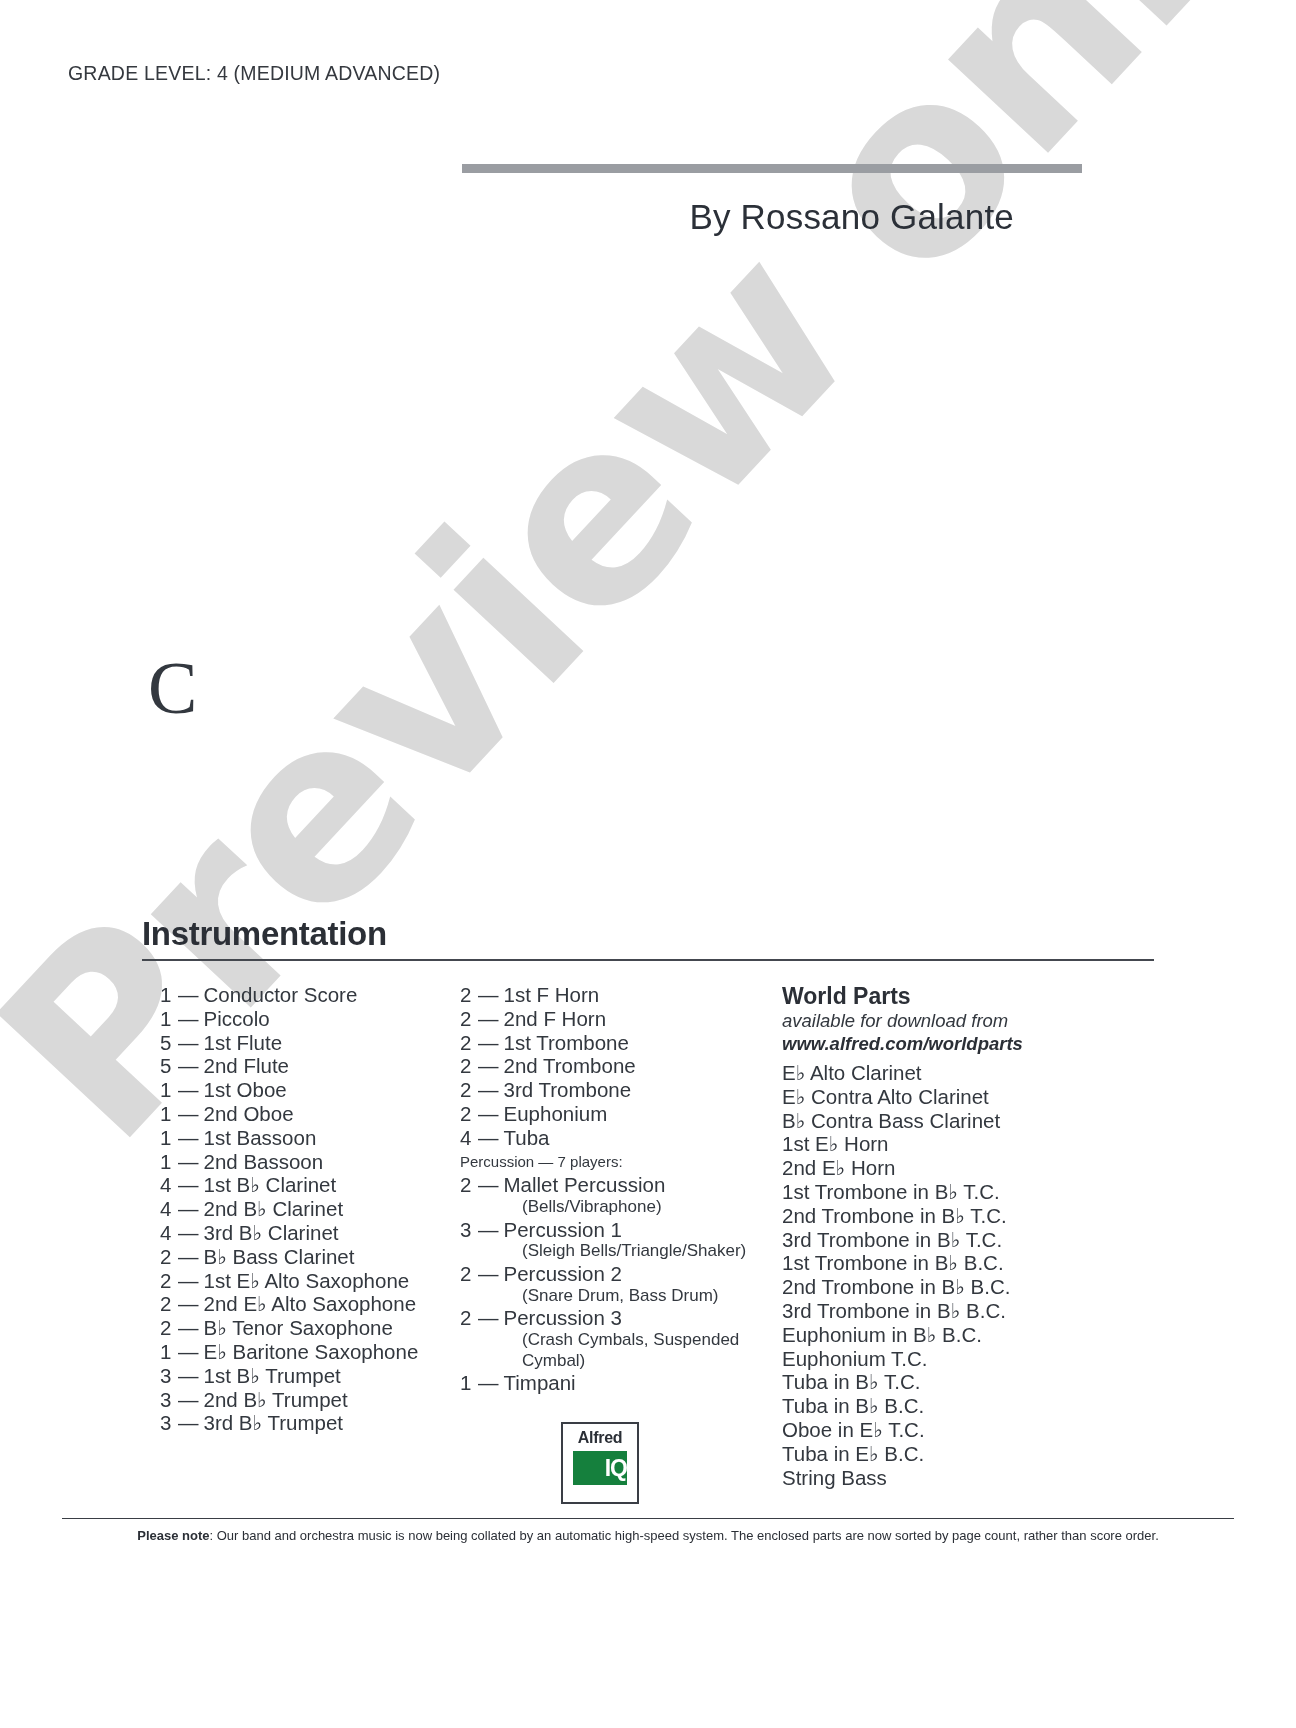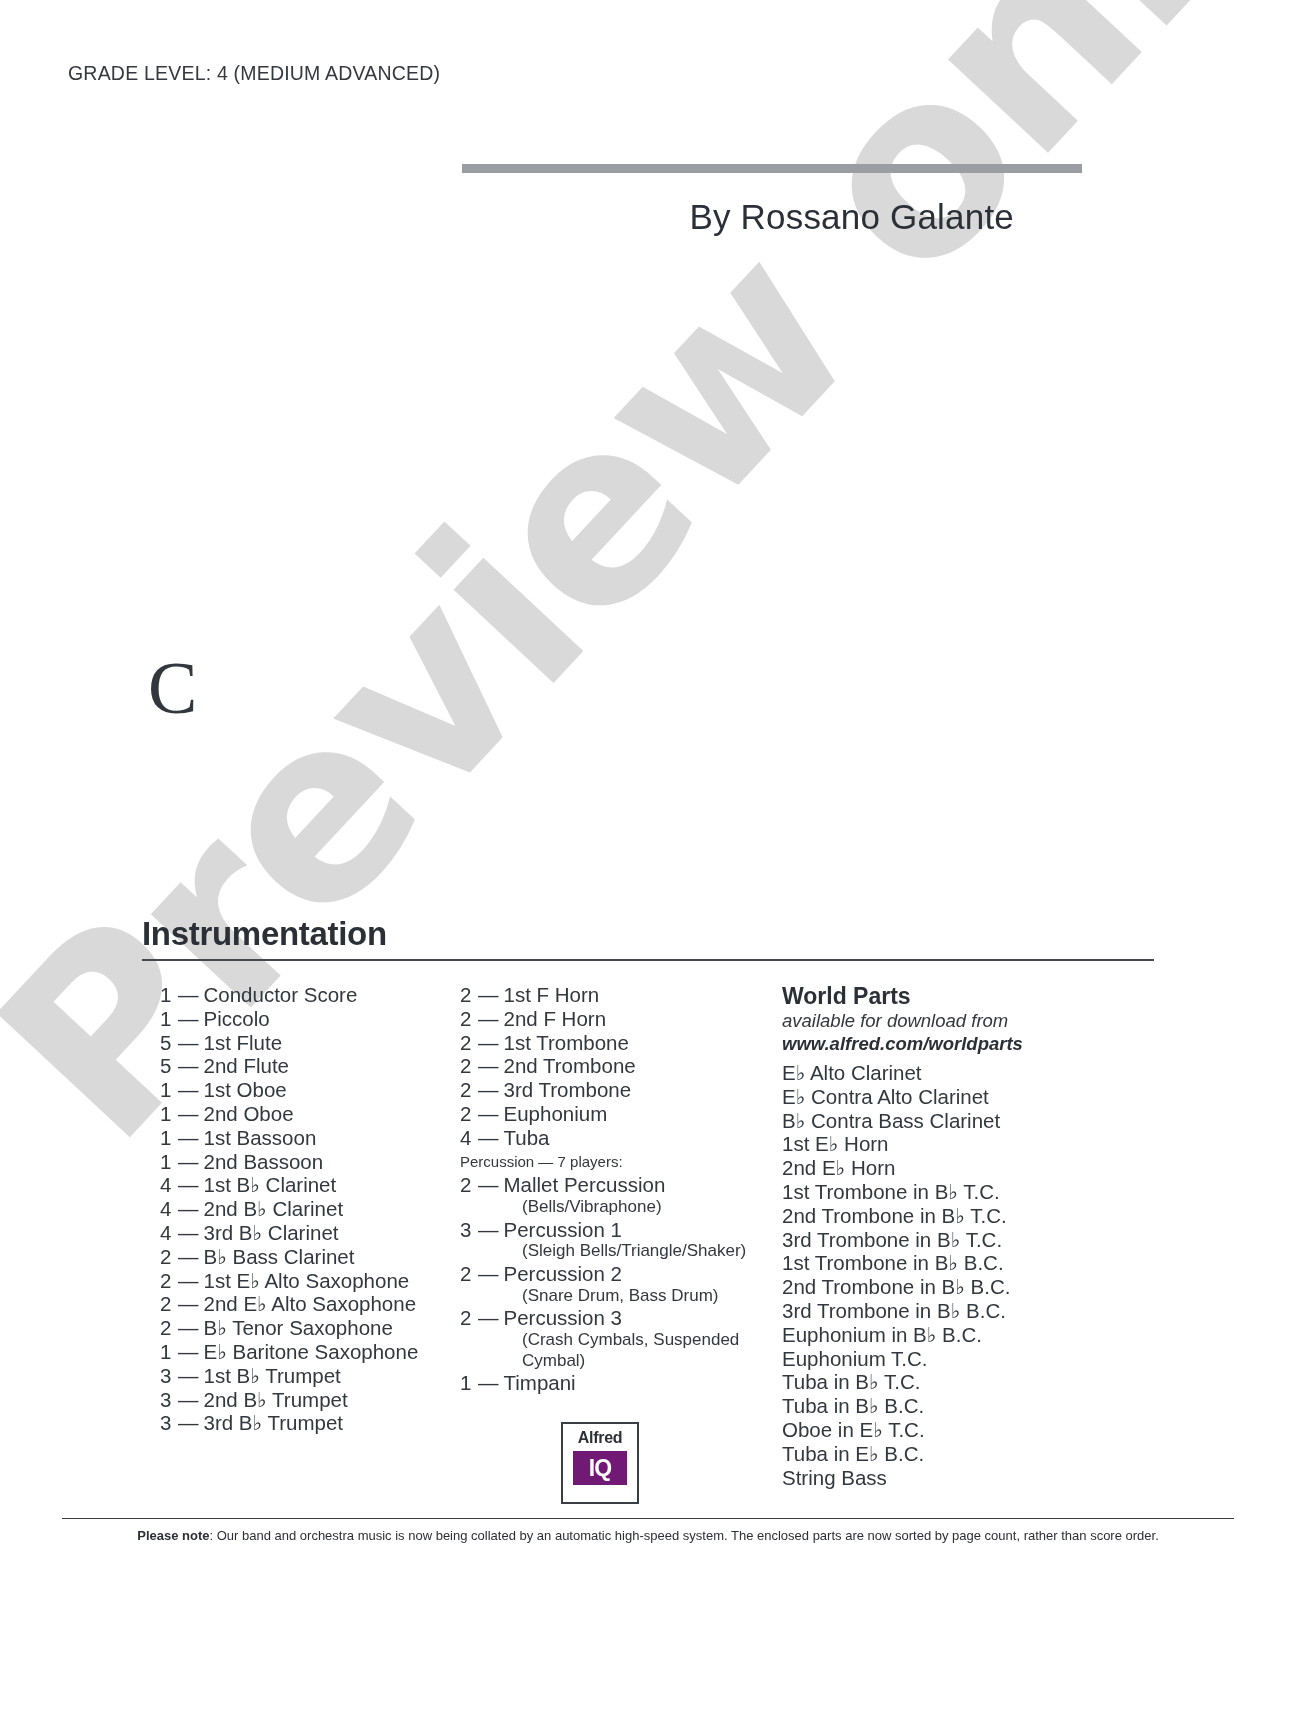--- a/index.html
+++ b/index.html
@@ -215,26 +215,26 @@
     text-align: center;
     font-size: 16px;
     font-weight: 700;
     color: #2b2f36;
     letter-spacing: -0.3px;
   }
   #logo-mark {
     margin: 4px auto 0 auto;
     width: 54px;
     height: 34px;
-    background: #701a75;
+    background: #15803d;
     color: #ffffff;
     font-size: 23px;
     font-weight: 700;
     line-height: 34px;
-    text-align: center;
+    text-align: right;
     letter-spacing: -1px;
   }
 
   
   #footer-rule {
     position: absolute;
     left: 62px;
     top: 1518px;
     width: 1172px;
     height: 1px;

